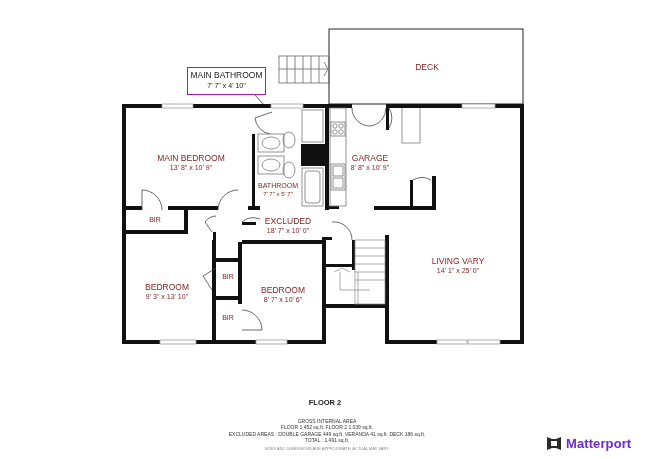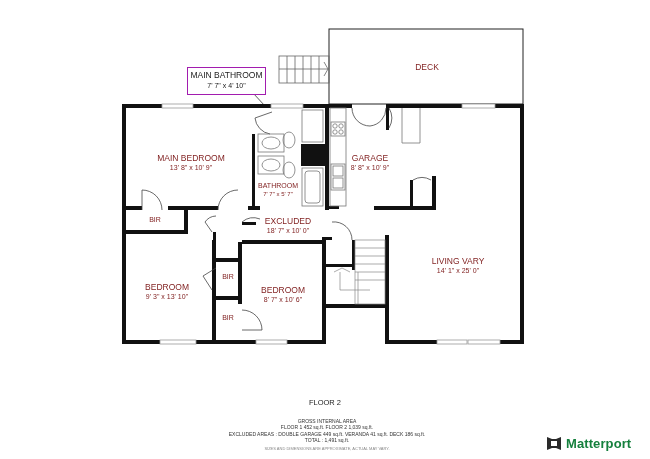--- a/index.html
+++ b/index.html
@@ -6,26 +6,26 @@
   body { width: 650px; height: 459px; position: relative; overflow: hidden; font-family: "Liberation Sans", sans-serif; color: #222; }
   #plan { position: absolute; left: 0; top: 0; }
   .lbl { position: absolute; text-align: center; font-family: "Liberation Sans", sans-serif; color: #7f1d1d; white-space: nowrap; transform: translateX(-50%); }
   .lbl .name { font-size: 8.5px; display: block; line-height: 10px; }
   .lbl .dim { font-size: 7px; display: block; line-height: 9px; }
   .lbl.small .name { font-size: 7px; line-height: 8px; }
   .lbl.small .dim { font-size: 6px; line-height: 8px; }
   .callout { position: absolute; left: 187px; top: 67px; width: 77px; height: 26px; border: 1px solid #a21caf; background: #fff; text-align: center; }
   .callout .name { font-size: 8.5px; line-height: 11px; display: block; margin-top: 2px; }
   .callout .dim { font-size: 7px; line-height: 9px; display: block; }
-  .floor-title { position: absolute; left: 325px; top: 398px; transform: translateX(-50%); font-size: 7.5px; font-weight: normal; }
+  .floor-title { position: absolute; left: 325px; top: 398px; transform: translateX(-50%); font-size: 7.5px; font-weight: bold; }
   .areas { position: absolute; left: 327px; top: 418px; transform: translateX(-50%); text-align: center; font-size: 5px; line-height: 6.4px; color: #333; white-space: nowrap; }
   .areas .disclaimer { color: #888; font-size: 4px; margin-top: 2px; }
   .brand { position: absolute; left: 546px; top: 435px; display: flex; align-items: center; }
   .brand svg { width: 16px; height: 16px; margin-right: 4px; }
-  .brand span { font-size: 13px; font-weight: bold; color: #15803d; letter-spacing: 0.1px; }
+  .brand span { font-size: 13px; font-weight: bold; color: #6d28d9; letter-spacing: 0.1px; }
 </style>
 </head>
 <body>
 
 <svg id="plan" width="650" height="459" viewBox="0 0 650 459" xmlns="http://www.w3.org/2000/svg">
 
   <g>
     <rect x="329" y="29" width="194" height="75" fill="none" stroke="#222" stroke-width="1"></rect>
   </g>
 

